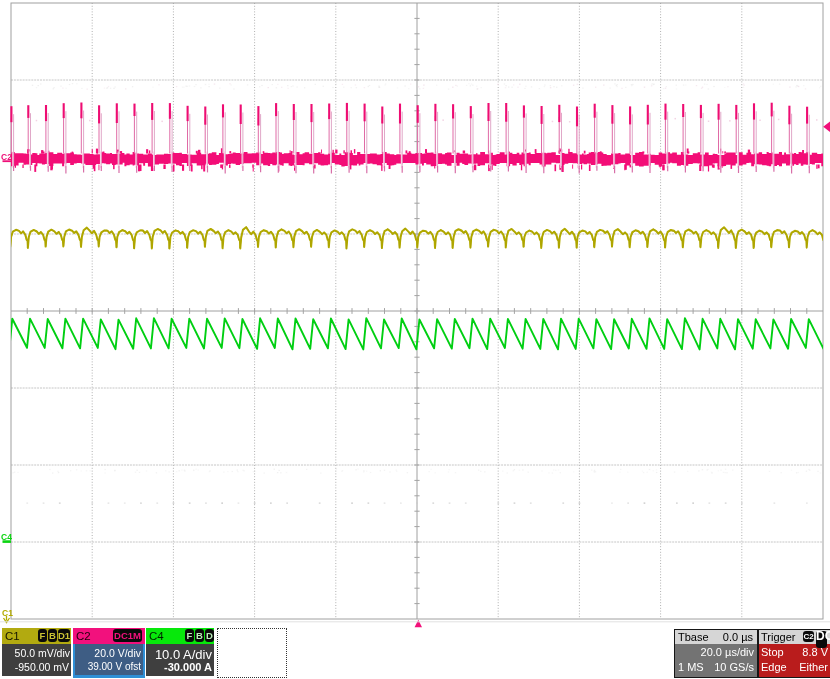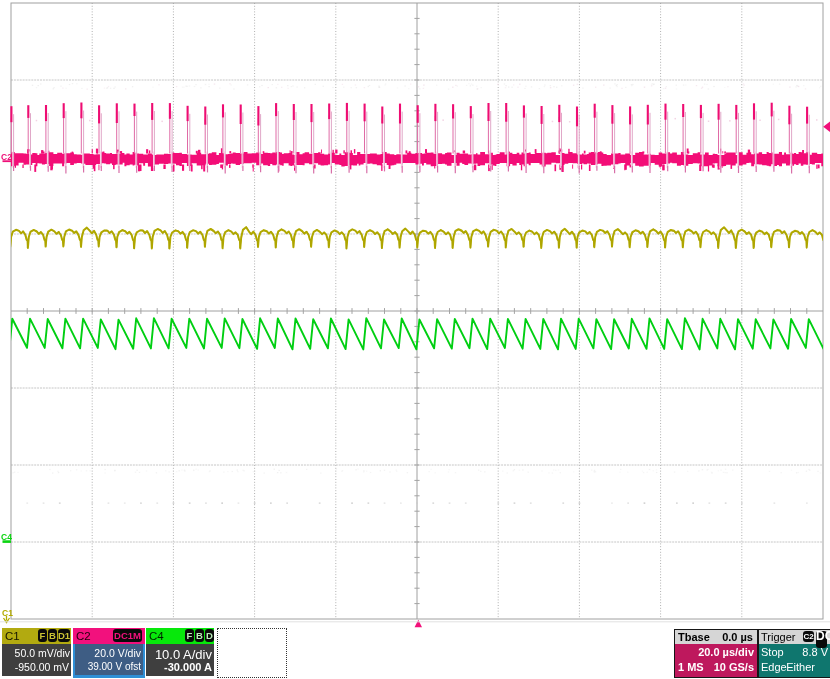--- a/index.html
+++ b/index.html
@@ -849,31 +849,31 @@
  <i style="left:3px;top:2px;color:#002000;font-size:11.5px;">C4</i>
  <b class="bdg" style="left:39px;width:9px;color:#b9edb9;">F</b>
  <b class="bdg" style="left:49px;width:9px;color:#b9edb9;">B</b>
  <b class="bdg" style="left:59px;width:9px;color:#b9edb9;">D</b>
  <i style="right:2px;top:19px;color:#fff;font-size:13px;">10.0 A/div</i>
  <i style="right:2px;top:33px;color:#fff;font-size:11px;font-weight:bold;">-30.000 A</i>
 </div>
 
 <div class="box" style="left:217px;width:68px;background:#fff;border:1px dotted #333;"></div>
 
-<div class="box" style="left:674px;top:629px;width:82px;height:47px;background:#be185d;border:1px solid #161616;font-weight:bold;">
+<div class="box" style="left:674px;top:629px;width:82px;height:47px;background:#737373;border:1px solid #161616;">
  <div style="position:absolute;top:0;left:0;right:0;height:14px;background:#d6d6d6;"></div>
  <i style="left:3px;top:1px;color:#000;">Tbase</i>
  <i style="right:4px;top:1px;color:#000;margin-left:20px;">0.0 µs</i>
  <i style="right:3px;top:16px;color:#fff;">20.0 µs/div</i>
  <i style="left:3px;top:31px;color:#fff;">1 MS</i>
  <i style="right:3px;top:31px;color:#fff;">10 GS/s</i>
 </div>
 
-<div class="box" style="left:758px;top:629px;width:71px;height:47px;background:#0f766e;border:1px solid #161616;">
+<div class="box" style="left:758px;top:629px;width:71px;height:47px;background:#b91c1c;border:1px solid #161616;">
  <div style="position:absolute;top:0;left:0;right:0;height:14px;background:#d6d6d6;"></div>
  <i style="left:2px;top:1px;color:#000;">Trigger</i>
  <b class="bdg" style="left:44px;width:11px;top:0.5px;height:11.5px;line-height:11.5px;font-size:8px;color:#fff;">C2</b>
  <b class="bdg" style="left:57px;width:11px;top:0.5px;height:17px;line-height:11.5px;font-size:12px;color:#fff;">DC</b>
  <i style="left:2px;top:16px;color:#fff;">Stop</i>
  <i style="right:2px;top:16px;color:#fff;">8.8 V</i>
  <i style="left:2px;top:31px;color:#fff;">Edge</i>
- <i style="right:15px;top:31px;color:#fff;">Either</i>
+ <i style="right:2px;top:31px;color:#fff;">Either</i>
 </div>
 
 </body></html>

